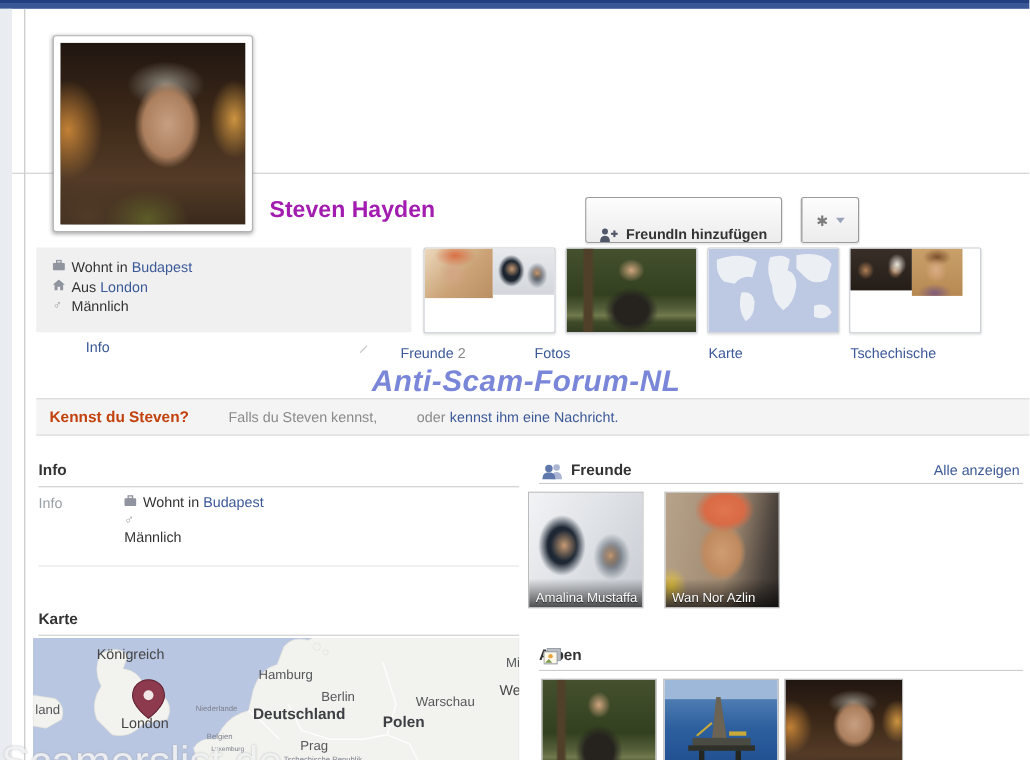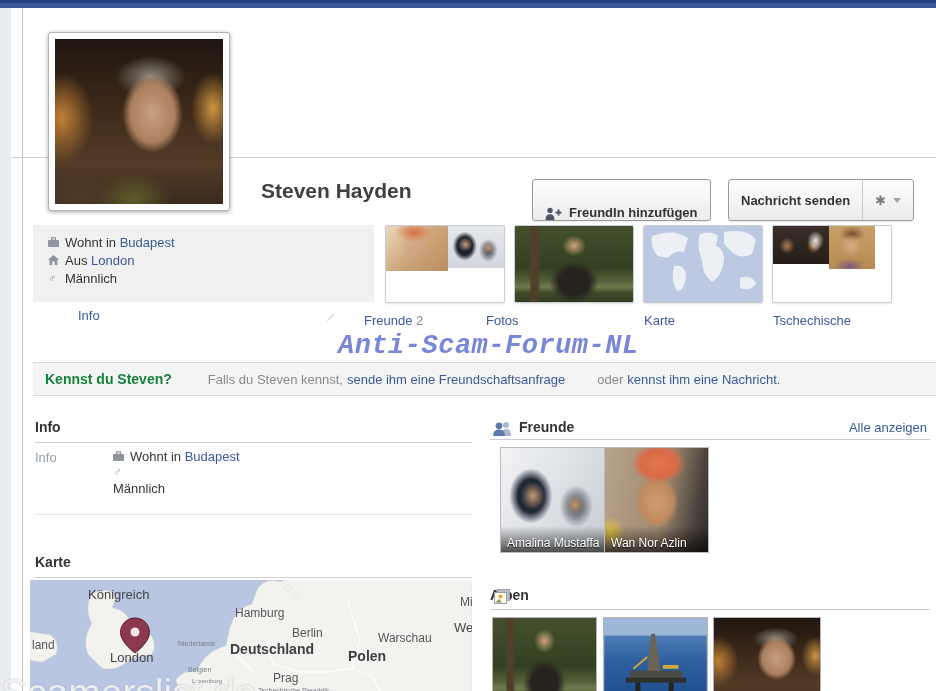--- a/index.html
+++ b/index.html
@@ -23,21 +23,21 @@
   .ph-pub { width:168px; height:165px;
     background:
       radial-gradient(ellipse 24% 32% at 58% 45%, #c79f80 0%, #ab7f5e 55%, rgba(171,127,94,0) 75%),
       radial-gradient(ellipse 28% 17% at 57% 23%, #8e897e 0%, rgba(142,137,126,0) 75%),
       radial-gradient(ellipse 18% 30% at 94% 42%, #cd9440 0%, rgba(205,148,64,0) 72%),
       radial-gradient(ellipse 26% 38% at 4% 48%, #c28136 0%, rgba(194,129,54,0) 72%),
       radial-gradient(ellipse 30% 22% at 47% 97%, #5e5c29 0%, rgba(94,92,41,0) 75%),
       radial-gradient(ellipse 42% 28% at 15% 95%, #503a28 0%, rgba(80,58,40,0) 78%),
       linear-gradient(to bottom, #201611 0%, #3c2818 40%, #533b27 75%, #3a2a1c 100%); }
 
-  .name { left:245px; top:179px; font-size:21px; font-weight:bold; color:#404040;margin-left:16px; }
+  .name { left:245px; top:179px; font-size:21px; font-weight:bold; color:#a21caf; }
 
   
   .btn { height:42px; border:1px solid #9b9b9b; border-radius:3px;
     background:linear-gradient(to bottom,#fdfdfd,#ececec);
     font-weight:bold; font-size:13px; color:#333; display:flex; align-items:flex-end;
     box-shadow:0 1px 1px rgba(0,0,0,.08); cursor:pointer; }
   .btn-add { left:532px; top:179px; padding:0 12px; }
   .btn-add svg { margin-right:7px; }
   .btn-group { left:728px; top:179px; padding:0; }
   .btn-group .part { padding:0 12px; display:flex; align-items:center; height:100%; }
@@ -90,29 +90,29 @@
       linear-gradient(to bottom, #3a2f28 0%, #241d18 100%); }
   .ph-abo-b { position:absolute; left:56px; top:0; width:46px; height:43px;
     background:
       radial-gradient(ellipse 28% 34% at 48% 46%, #dbab85 0%, rgba(219,171,133,0) 78%),
       radial-gradient(ellipse 38% 24% at 50% 18%, #7a4f2e 0%, rgba(122,79,46,0) 75%),
       radial-gradient(ellipse 42% 24% at 45% 94%, #7d5a7a 0%, rgba(125,90,122,0) 80%),
       linear-gradient(to bottom, #c9a06a 0%, #b78952 100%); }
 
   
   .wm-center { left:338px; top:331px; font-size:27px; font-weight:bold; font-style:italic;
-    color:#5565cd; opacity:.78; letter-spacing:0.5px;font-family:Liberation Mono, monospace; }
+    color:#5565cd; opacity:.78; letter-spacing:0.5px; }
   .wm-bottom { left:1px; top:653px; font-size:39px; color:#f0f1f2; opacity:.92;
     text-shadow:0 0 2px rgba(140,140,140,.6);margin-top:18px; }
 
   
   .banner { left:33px; top:362px; width:903px; height:34px; background:#f4f4f4;
     border-top:1px solid #d8d8d8; border-bottom:1px solid #d8d8d8;
     display:flex; align-items:center; padding-left:12px; }
-  .banner .q { font-weight:bold; font-size:14px; color:#15803d; margin-right:8px; }
+  .banner .q { font-weight:bold; font-size:14px; color:#c2410c; margin-right:8px; }
   .banner .gray { color:#8a8a8a; margin-right:4px;padding-left:28px; }
 
   
   .sec-head { font-size:14px; font-weight:bold; color:#333; }
   .head-wrap { width:437px; padding-bottom:7px; border-bottom:1px solid #ccc; }
   .info-head { left:35px; top:419px; }
   .row-label { left:35px; top:450px; color:#98a0a8; font-size:13px; }
   .lives-line { left:113px; top:449px; display:flex; align-items:center; }
   .lives-line .ic { color:#8f949e; margin-right:6px; font-size:11px; }
   .gender-sym { left:113px; top:465px; color:#9aa0a8; font-size:12px; }
@@ -120,21 +120,21 @@
   .row-div { left:35px; top:514px; width:437px; height:1px; background:#e6e6e6; }
   .karte-head { left:35px; top:554px; }
   .map-box { left:30px; top:580px; width:442px; height:115px; cursor:pointer; }
 
   .fr-head-wrap { left:490px; top:417px; width:440px; height:23px; border-bottom:1px solid #ccc; }
   .fr-head-wrap .sec-head { position:absolute; left:29px; top:2px; }
   .hd-icon { position:absolute; left:2px; top:3px; }
   .see-all { position:absolute; right:3px; top:3px; font-size:13px; }
 
   .friend-tile { top:447px; width:105px; height:106px; border:1px solid #bbb; overflow:hidden; cursor:pointer; }
-  .f1 { left:500px; } .f2 { left:604px; }
+  .f1 { left:480px; } .f2 { left:604px; }
   .friend-photo { width:100%; height:100%; position:relative; }
   .ph-amalina {
     background:
       radial-gradient(ellipse 14% 16% at 31% 46%, #c79b73 0%, rgba(199,155,115,0) 85%),
       radial-gradient(ellipse 11% 13% at 72% 55%, #c79b73 0%, rgba(199,155,115,0) 85%),
       radial-gradient(ellipse 30% 38% at 29% 46%, #1e2835 0%, #1e2835 42%, rgba(30,40,53,0) 70%),
       radial-gradient(ellipse 24% 30% at 73% 56%, #2a3340 0%, rgba(42,51,64,0) 68%),
       linear-gradient(120deg, #f2f3f5 0%, #d9dde2 60%, #c8ccd2 100%); }
   .ph-wan {
     background:
@@ -170,23 +170,20 @@
   <svg width="17" height="13" viewBox="0 0 17 13">
     <circle cx="5" cy="3.4" r="2.7" fill="#4e5668"></circle>
     <path d="M0.5,13 Q0.5,7.3 5,7.3 Q9.5,7.3 9.5,13 Z" fill="#4e5668"></path>
     <rect x="10.5" y="4.6" width="6" height="1.9" fill="#4e5668"></rect>
     <rect x="12.6" y="2.5" width="1.9" height="6" fill="#4e5668"></rect>
   </svg>
   <span>FreundIn hinzufügen</span>
 </div>
 
 <div class="abs btn btn-group">
-  <div class="part">
-    <span>Nachricht senden</span>
-  </div>
   <div class="sep"></div>
   <div class="part">
     <span class="gear">✱</span>
     <span class="caret"></span>
   </div>
 </div>
 
 <div class="abs about-box">
   <div class="about-row">
     <span class="ic">
@@ -243,21 +240,20 @@
 <div class="abs tile-label l1"><span>Freunde</span> <span class="cnt">2</span></div>
 <div class="abs tile-label l2">Fotos</div>
 <div class="abs tile-label l3">Karte</div>
 <div class="abs tile-label l4">Tschechische</div>
 
 <div class="abs wm-center">Anti-Scam-Forum-NL</div>
 
 <div class="abs banner">
   <span class="q">Kennst du Steven?</span>
   <span class="gray">Falls du Steven kennst,</span>
-  <span class="lnk">sende ihm eine Freundschaftsanfrage</span>
   <span class="gray" style="margin-left:4px;">oder</span>
   <span class="lnk">kennst ihm eine Nachricht.</span>
 </div>
 
 <div class="abs head-wrap info-head">
   <span class="sec-head">Info</span>
 </div>
 <span class="abs row-label">Info</span>
 <div class="abs lives-line">
   <span class="ic">

